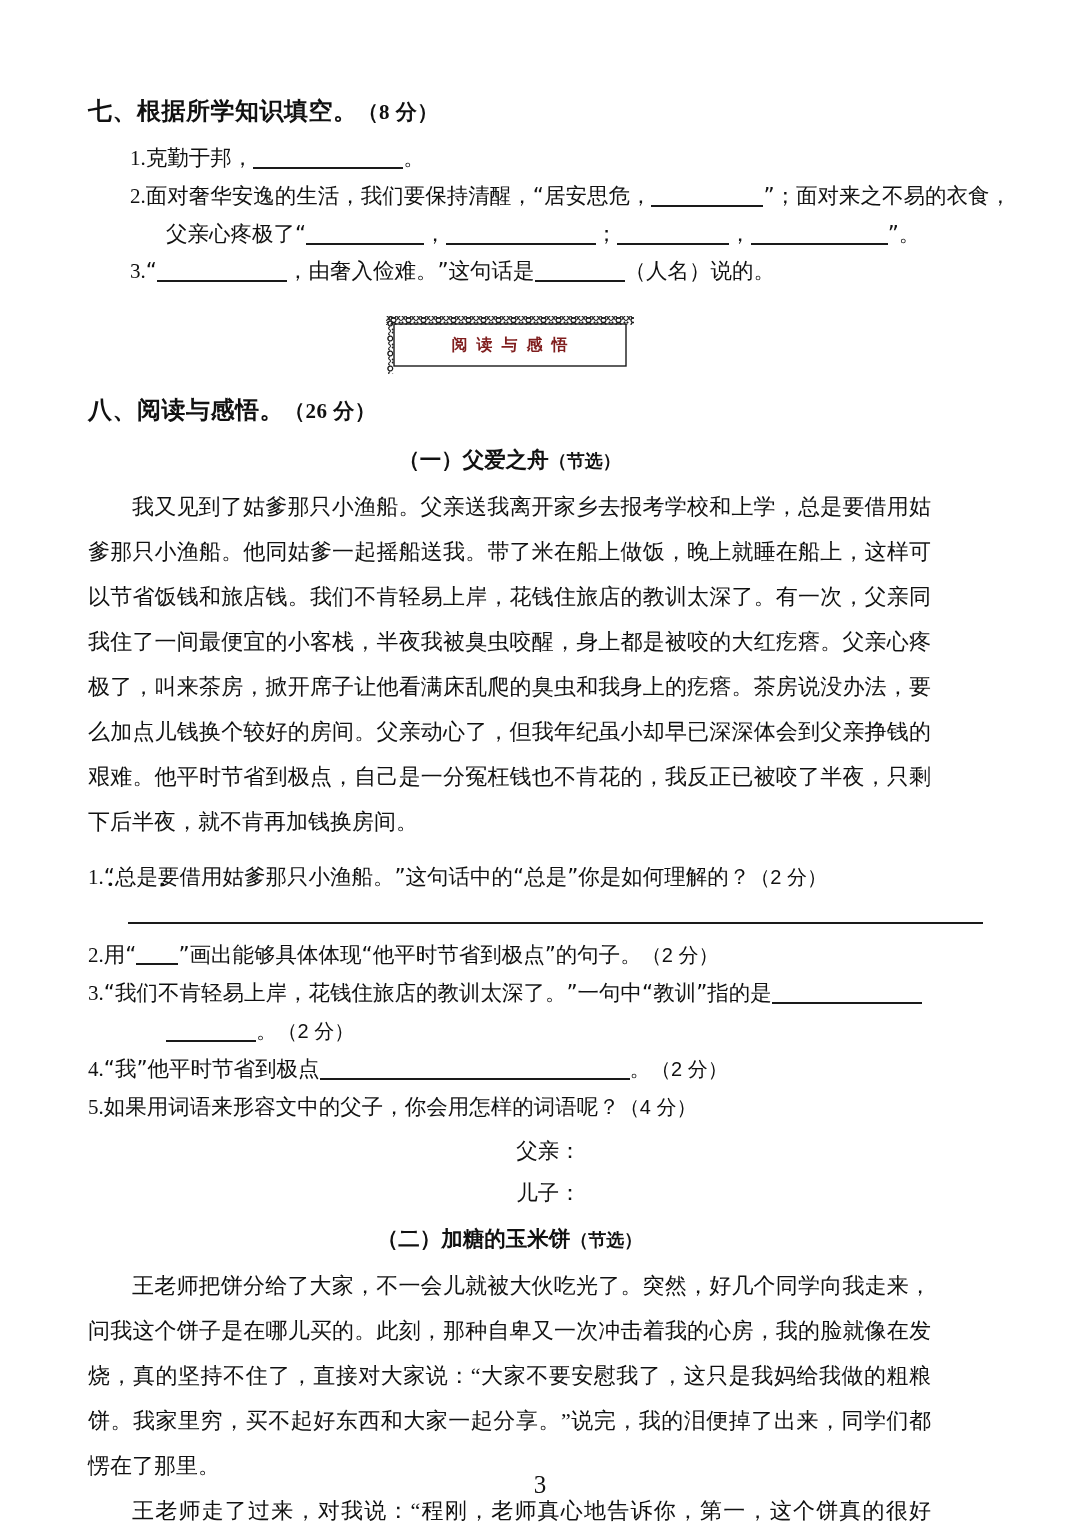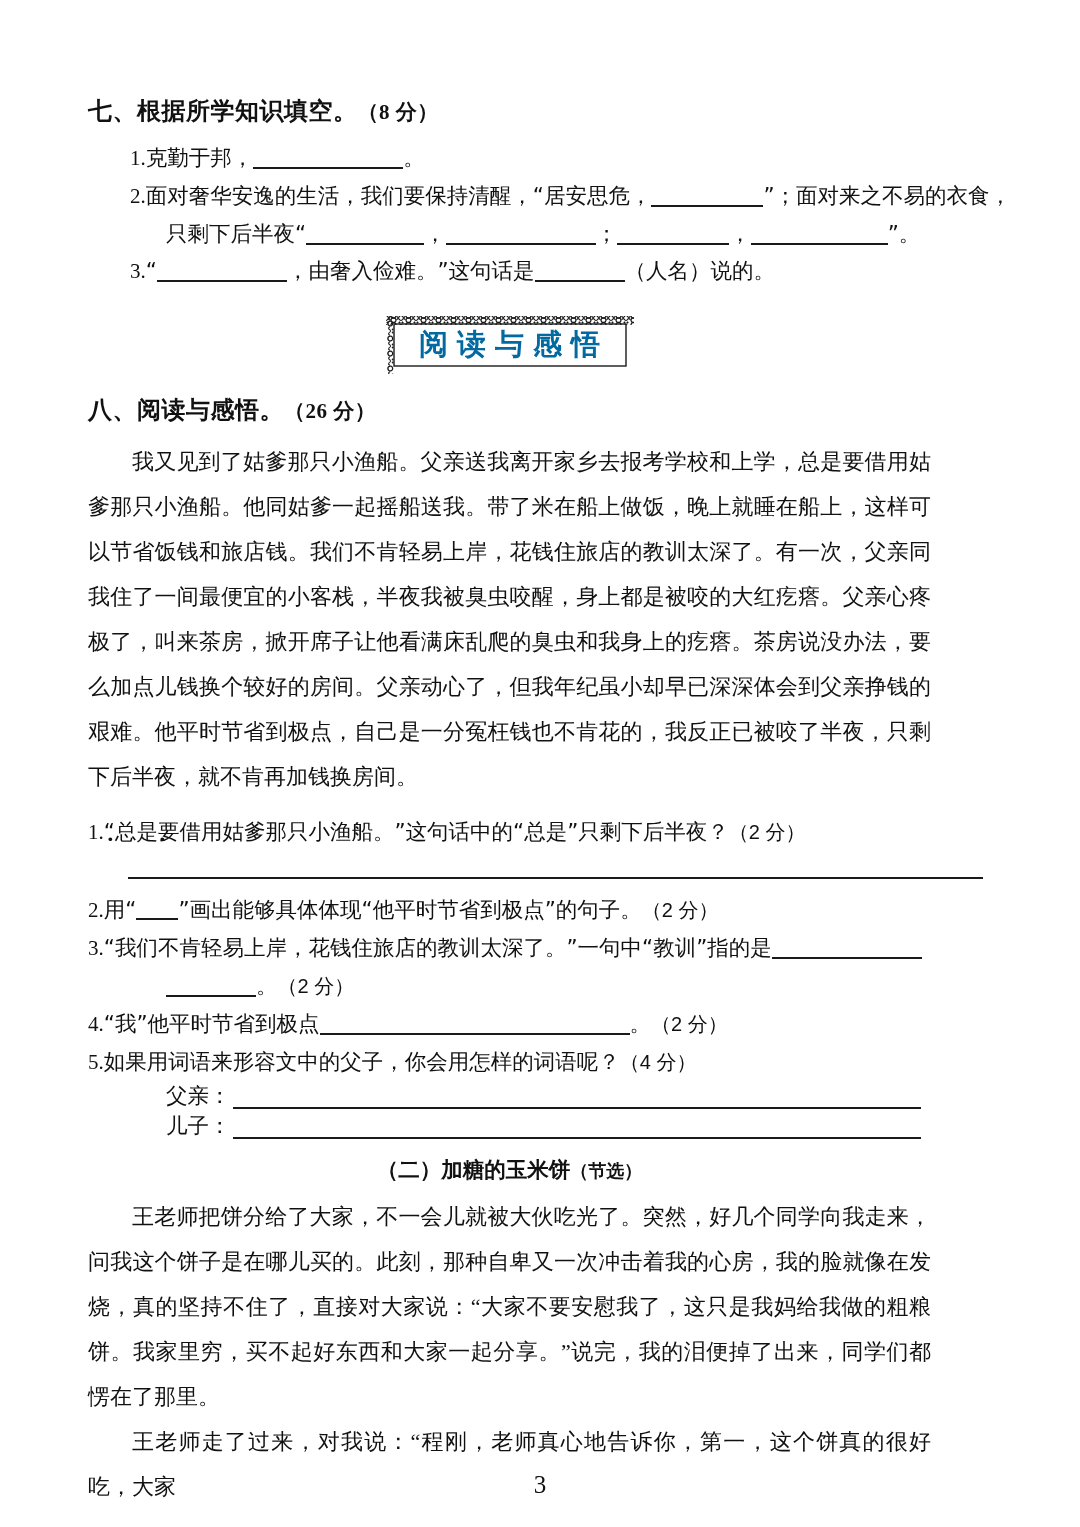--- a/index.html
+++ b/index.html
@@ -94,24 +94,24 @@
   }
   .banner .orn-frame {
     position: absolute;
     left: 0; top: 0;
     width: 100%; height: 100%;
   }
   .banner .banner-text {
     position: relative;
     font-family: "DejaVu Sans", "Liberation Sans", sans-serif;
     font-weight: bold;
-    font-size: 29px;
+    font-size: 16px;
     letter-spacing: 9px;
     text-indent: 9px;
-    color: #0369a1;
+    color: #7f1d1d;
     z-index: 2;
   }
 
   
   .passage-title {
     text-align: center;
     font-family: "DejaVu Sans", "Liberation Sans", sans-serif;
     font-weight: bold;
     font-size: 21.5px;
     margin: 18px 0 10px 0;
@@ -135,23 +135,24 @@
 
   
   .ans-rule {
     border-bottom: 2.5px solid #1a1a1a;
     height: 0;
     margin: 26px 0 0 40px;
     width: 855px;
   }
   .label-rule {
     display: flex;
-    align-items: flex-start;
+    align-items: center;
     padding-left: 78px;
-    margin-top: 0;
+    margin-top: 10px;
+    flex-direction: column;
   }
   .label-rule .lbl {
     font-family: "DejaVu Sans", "Liberation Sans", sans-serif;
     font-size: 21.5px;
     white-space: nowrap;
     line-height: 30px;
   }
   .label-rule .rule {
     flex: 1;
     border-bottom: 2.5px solid #1a1a1a;
@@ -208,21 +209,21 @@
 
     <p class="q-line indent">
       <span class="num">1.</span><span>克勤于邦，</span><span class="blank b-w1"></span><span>。</span>
     </p>
 
     <p class="q-line indent">
       <span class="num">2.</span><span>面对奢华安逸的生活，我们要保持清醒，“居安思危，</span><span class="blank b-w2"></span><span>”；面对来之不易的衣食，</span>
     </p>
 
     <p class="q-line indent2">
-      <span>只剩下后半夜“</span><span class="blank b-w3"></span><span>，</span><span class="blank b-w4"></span><span>；</span><span class="blank b-w5"></span><span>，</span><span class="blank b-w6"></span><span>”。</span>
+      <span>父亲心疼极了“</span><span class="blank b-w3"></span><span>，</span><span class="blank b-w4"></span><span>；</span><span class="blank b-w5"></span><span>，</span><span class="blank b-w6"></span><span>”。</span>
     </p>
 
     <p class="q-line indent">
       <span class="num">3.</span><span>“</span><span class="blank b-w8"></span><span>，由奢入俭难。”这句话是</span><span class="blank b-w7"></span><span>（人名）说的。</span>
     </p>
   </div>
 
   <div class="banner-wrap">
     <div class="banner">
       <svg class="orn-frame" viewBox="0 0 248 58" preserveAspectRatio="none">
@@ -246,27 +247,28 @@
         <rect x="239" y="0" width="9" height="58" fill="url(#ornV)" transform="translate(496,0) scale(-1,1)"></rect>
         <rect x="8" y="8" width="232" height="42" fill="none" stroke="#1a1a1a" stroke-width="1.4"></rect>
       </svg>
       <span class="banner-text">阅读与感悟</span>
     </div>
   </div>
 
   <div>
     <h2 class="sec-head"><span>八、阅读与感悟。</span><span class="pts">（26 分）</span></h2>
 
+    <div class="passage-title"><span>（一）父爱之舟</span><span class="sub">（节选）</span></div>
 
     <div class="passage">
       <p>我又见到了姑爹那只小渔船。父亲送我离开家乡去报考学校和上学，总是要借用姑爹那只小渔船。他同姑爹一起摇船送我。带了米在船上做饭，晚上就睡在船上，这样可以节省饭钱和旅店钱。我们不肯轻易上岸，花钱住旅店的教训太深了。有一次，父亲同我住了一间最便宜的小客栈，半夜我被臭虫咬醒，身上都是被咬的大红疙瘩。父亲心疼极了，叫来茶房，掀开席子让他看满床乱爬的臭虫和我身上的疙瘩。茶房说没办法，要么加点儿钱换个较好的房间。父亲动心了，但我年纪虽小却早已深深体会到父亲挣钱的艰难。他平时节省到极点，自己是一分冤枉钱也不肯花的，我反正已被咬了半夜，只剩下后半夜，就不肯再加钱换房间。</p>
     </div>
 
     <p class="q-line" style="margin-top:14px;">
-      <span class="num">1.</span><span>“</span><span class="emph">总是</span><span>要借用姑爹那只小渔船。”这句话中的“</span><span>总是</span><span>”只剩下后半夜？</span><span class="pts-inline">（2 分）</span>
+      <span class="num">1.</span><span>“</span><span class="emph">总是</span><span>要借用姑爹那只小渔船。”这句话中的“</span><span>总是</span><span>”你是如何理解的？</span><span class="pts-inline">（2 分）</span>
     </p>
     <div class="ans-rule"></div>
 
     <p class="q-line" style="margin-top:12px;">
       <span class="num">2.</span><span>用“</span><span class="underline-mark"></span><span>”画出能够具体体现“他平时节省到极点”的句子。</span><span class="pts-inline">（2 分）</span>
     </p>
 
     <p class="q-line">
       <span class="num">3.</span><span>“我们不肯轻易上岸，花钱住旅店的教训太深了。”一句中“教训”指的是</span><span class="blank b-w1"></span>
     </p>

